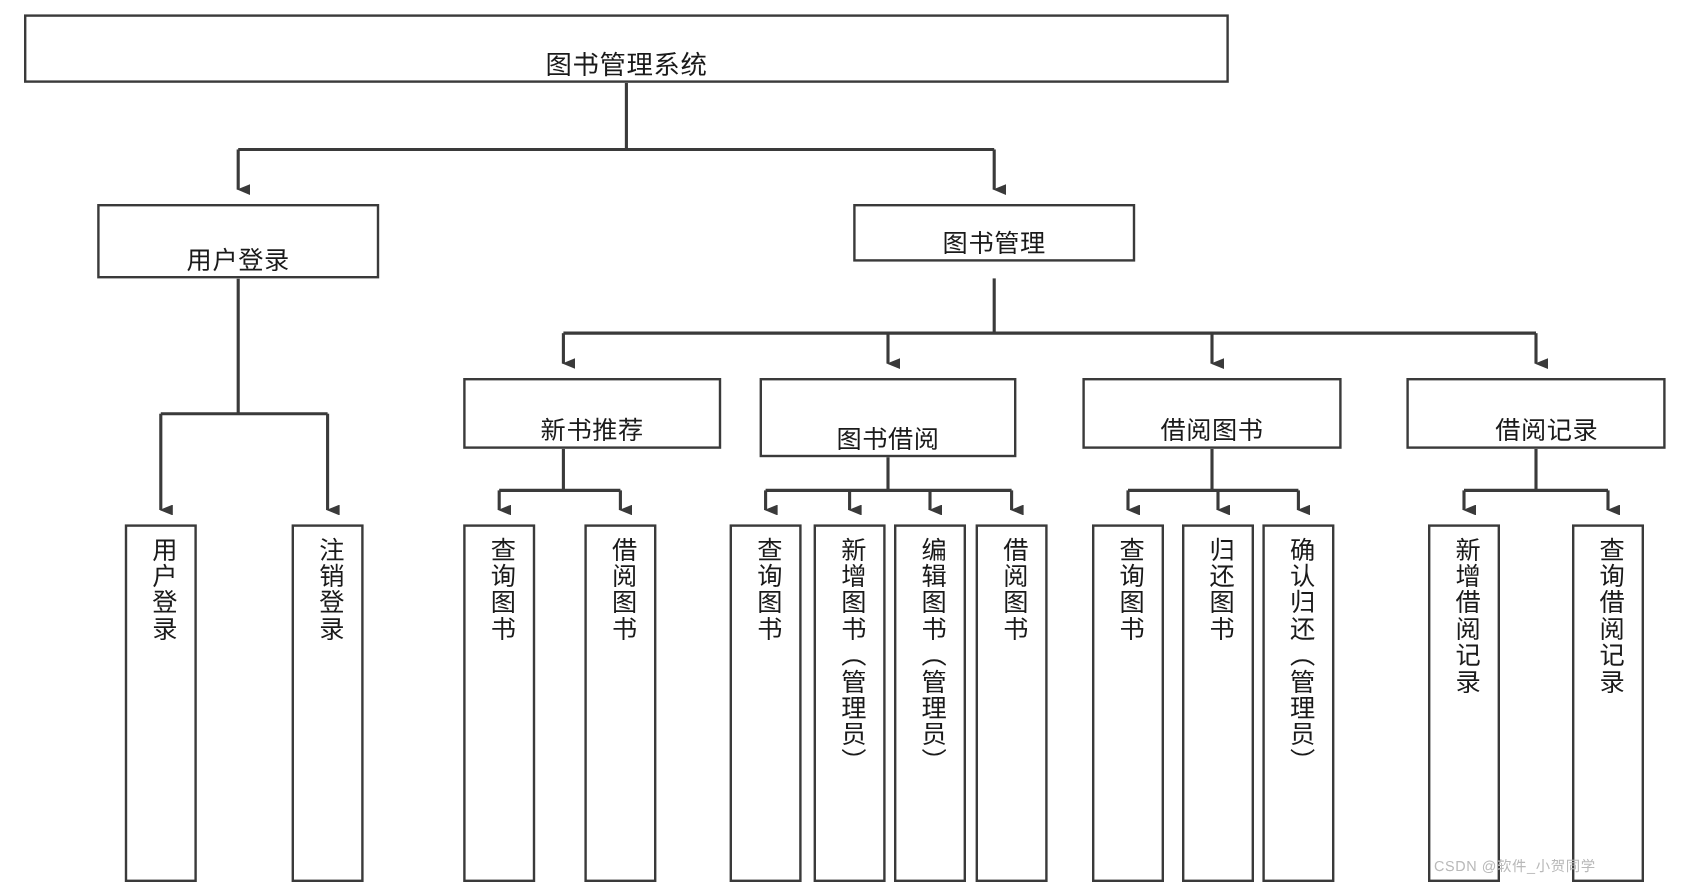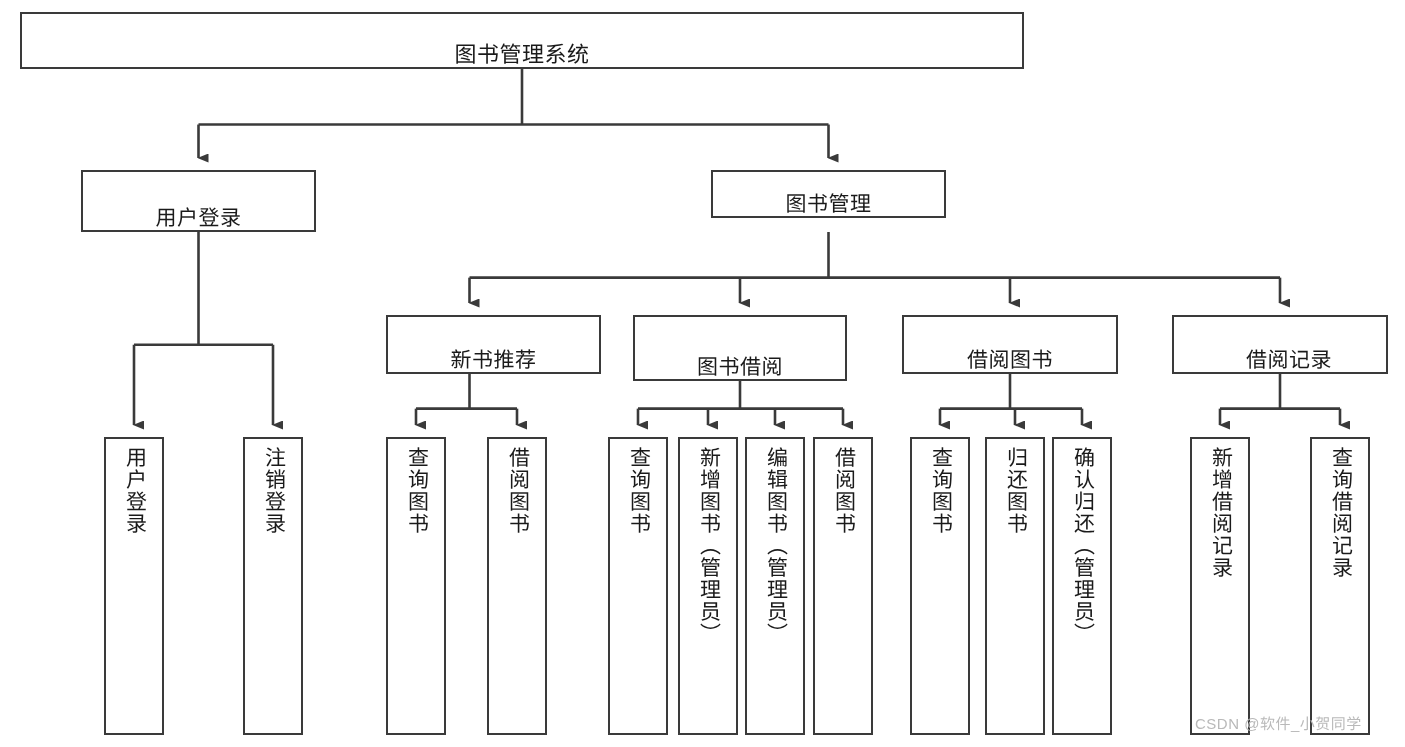--- a/index.html
+++ b/index.html
@@ -57,21 +57,21 @@
     font-size: 21px;
     line-height: 1.28;
     letter-spacing: 1px;
     white-space: nowrap;
   }
   #root-node .node-label {
     font-size: 22px;
   }
   .watermark {
     position: absolute;
-    font-size: 15px;
+    font-size: 12px;
     color: #b9b9b9;
     white-space: nowrap;
     letter-spacing: 0.5px;
   }
 </style>
 </head>
 <body>
 
 <div id="diagram-root">
 

